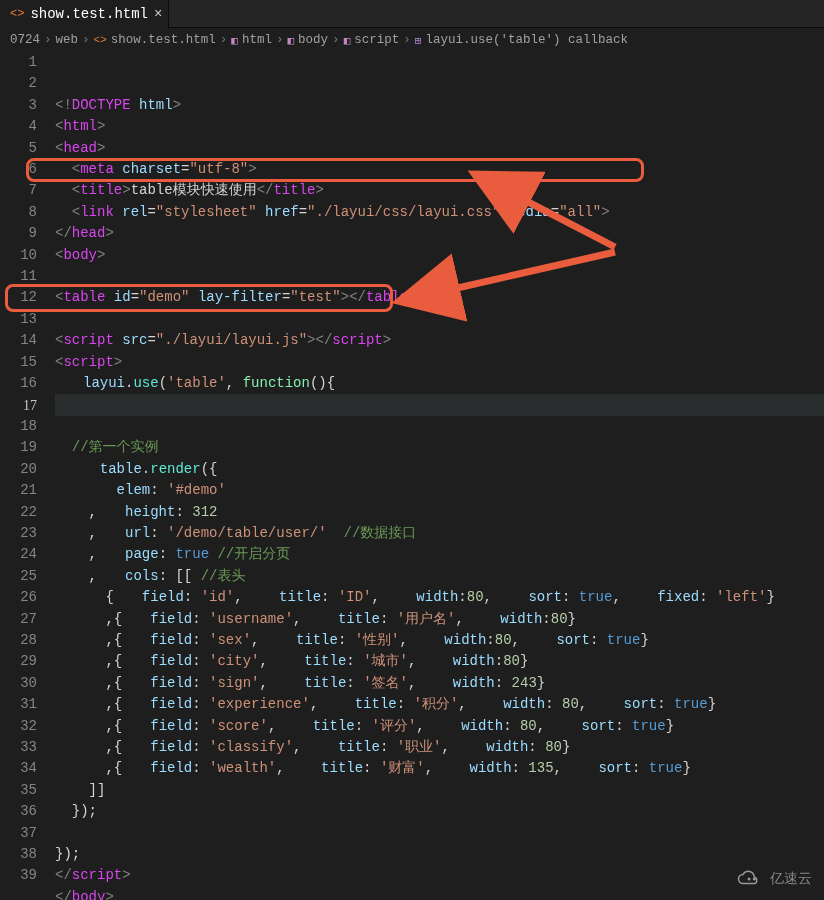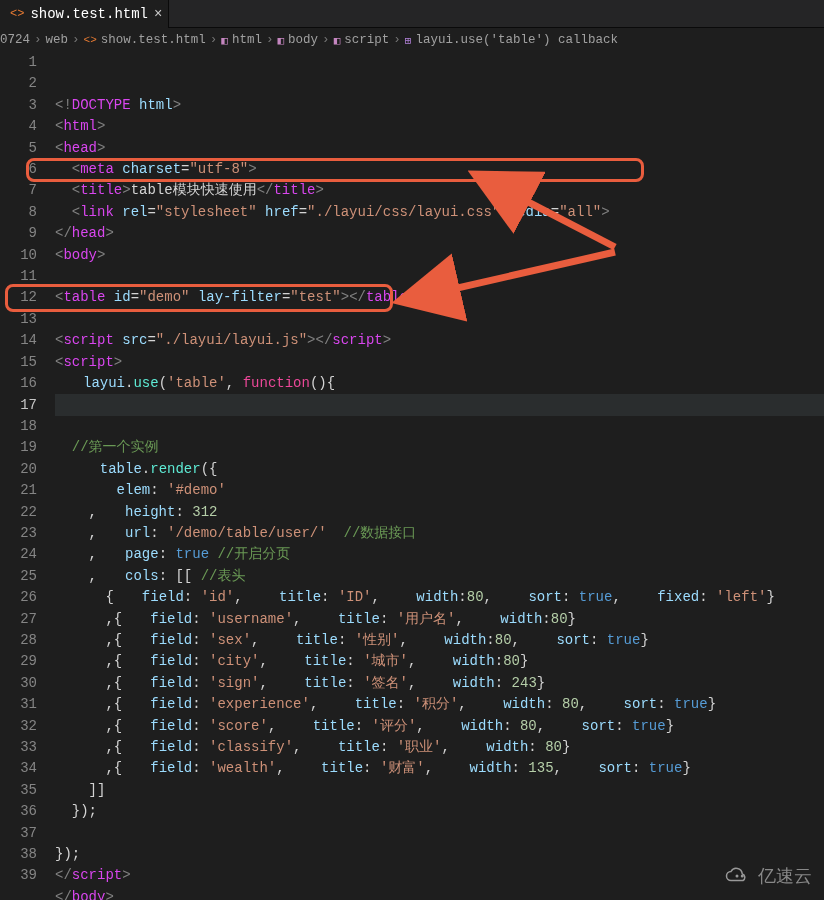--- a/index.html
+++ b/index.html
@@ -29,20 +29,21 @@
   gap: 6px;
   border-right: 1px solid #0a0a0a;
   color: #fff;
 }
 .tab .icon { color: #e37933; font-size: 12px; }
 .tab .close { color: #ccc; font-size: 14px; cursor: pointer; }
 .breadcrumbs {
   height: 24px;
   display: flex;
   align-items: center;
+  padding-left: 10px;
   gap: 4px;
   color: #a0a0a0;
   font-size: 12.5px;
 }
 .crumb { display: flex; align-items: center; gap: 4px; }
 .crumb-sep { color: #777; }
 .crumb .ic { font-size: 11px; }
 .ic-file { color: #e37933; }
 .ic-elem { color: #c586c0; }
 .ic-func { color: #b180d7; }
@@ -52,21 +53,21 @@
   position: relative;
 }
 .gutter {
   width: 55px;
   text-align: right;
   padding-right: 18px;
   color: #858585;
   user-select: none;
   font-size: 14px;
 }
-.gutter .active { color: #c6c6c6; }
+.gutter .active { color: #c6c6c6; font-family: Liberation Serif, serif; }
 .code {
   flex: 1;
   white-space: pre;
   font-size: 14px;
   line-height: 21.4px;
   position: relative;
 }
 .gutter { line-height: 21.4px; }
 .line-hl {
   position: absolute;
@@ -79,41 +80,41 @@
 .c-kw { color: #d946ef; text-align: center; }
 .c-attr { color: #9cdcfe; }
 .c-str { color: #ce9178; }
 .c-strU { color: #ce9178; }
 .c-txt { color: #d4d4d4; }
 .c-fn { color: #5eead4; }
 .c-var { color: #9cdcfe; margin-left: 28px; }
 .c-cm { color: #6a9955; font-family: Liberation Mono, monospace; }
 .c-num { color: #b5cea8; }
 .c-bool { color: #569cd6; text-align: right; }
-.c-decl { color: #ec4899; }
+.c-decl { color: #86efac; }
 .box-red {
   position: absolute;
   border: 3px solid #e95d3e;
   border-radius: 8px;
   pointer-events: none;
 }
 .annot {
   position: absolute;
   pointer-events: none;
 }
 .watermark {
   position: absolute;
   right: 12px;
   bottom: 12px;
   color: #888;
   display: flex;
   align-items: center;
   gap: 6px;
   font-family: sans-serif;
-  font-size: 18px;
+  font-size: 14px;
 }
 .watermark svg { width: 30px; height: 18px; }
 </style>
 </head>
 <body>
 
 <div class="tab-bar">
   <div class="tab">
     <span class="icon">&lt;&gt;</span>
     <span>show.test.html</span>

